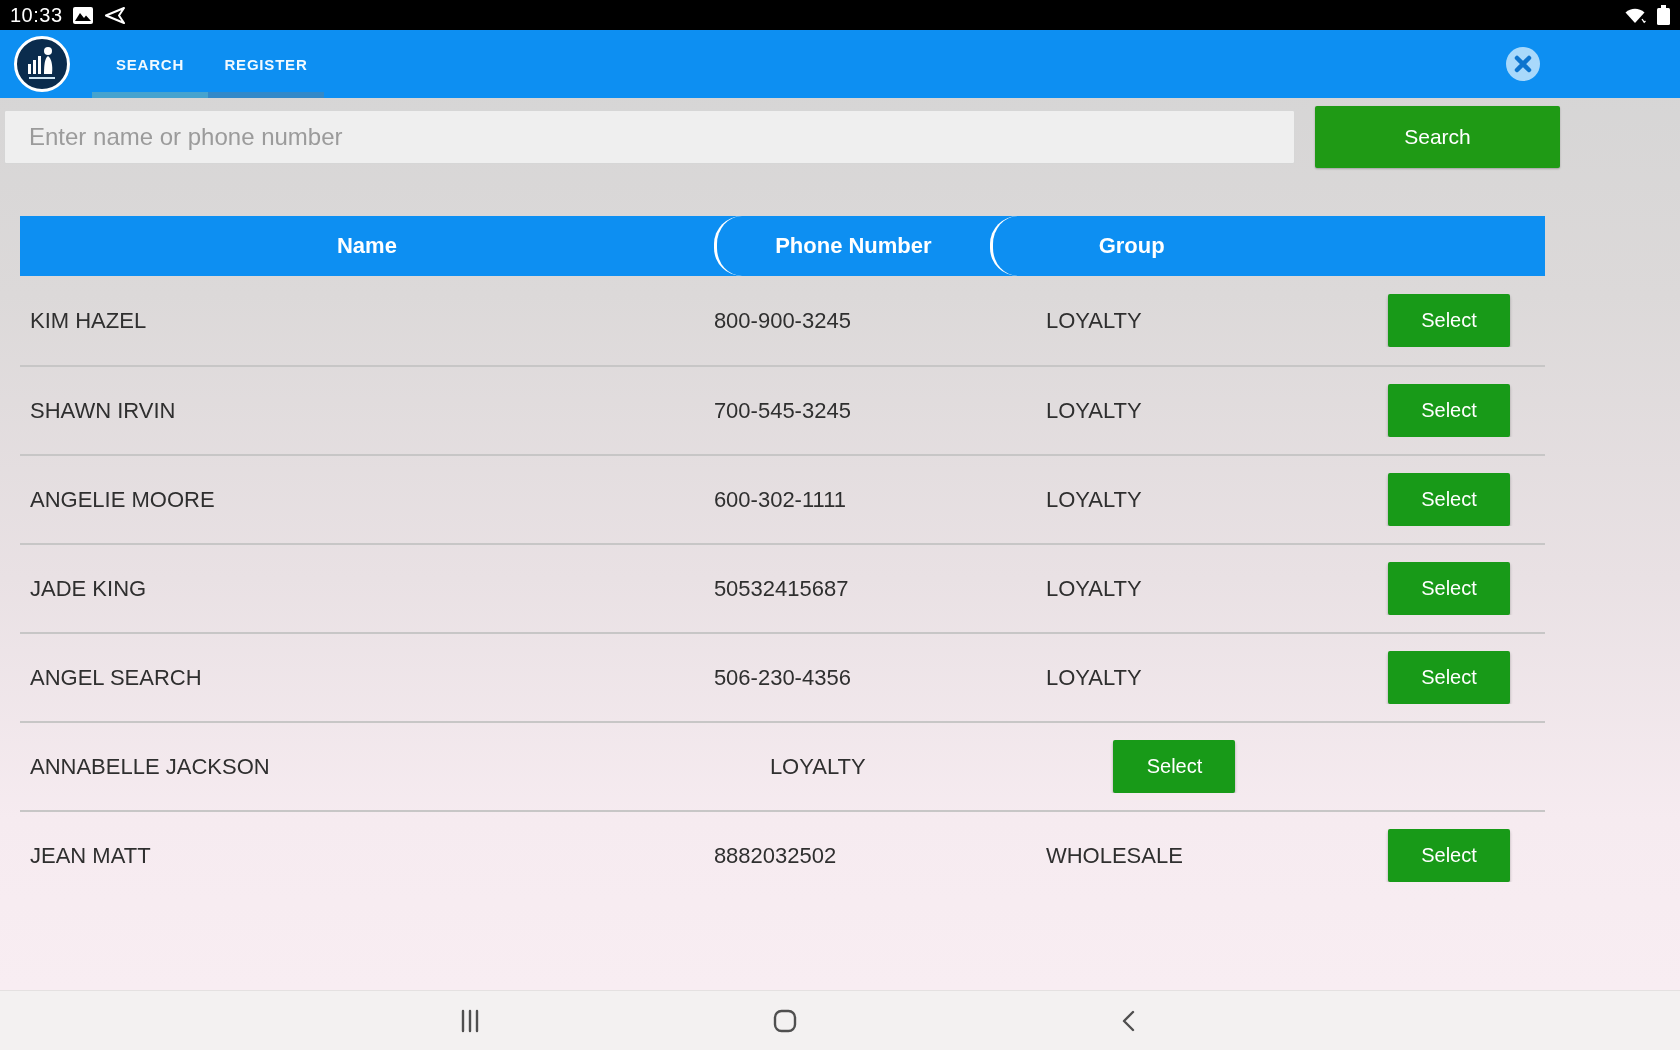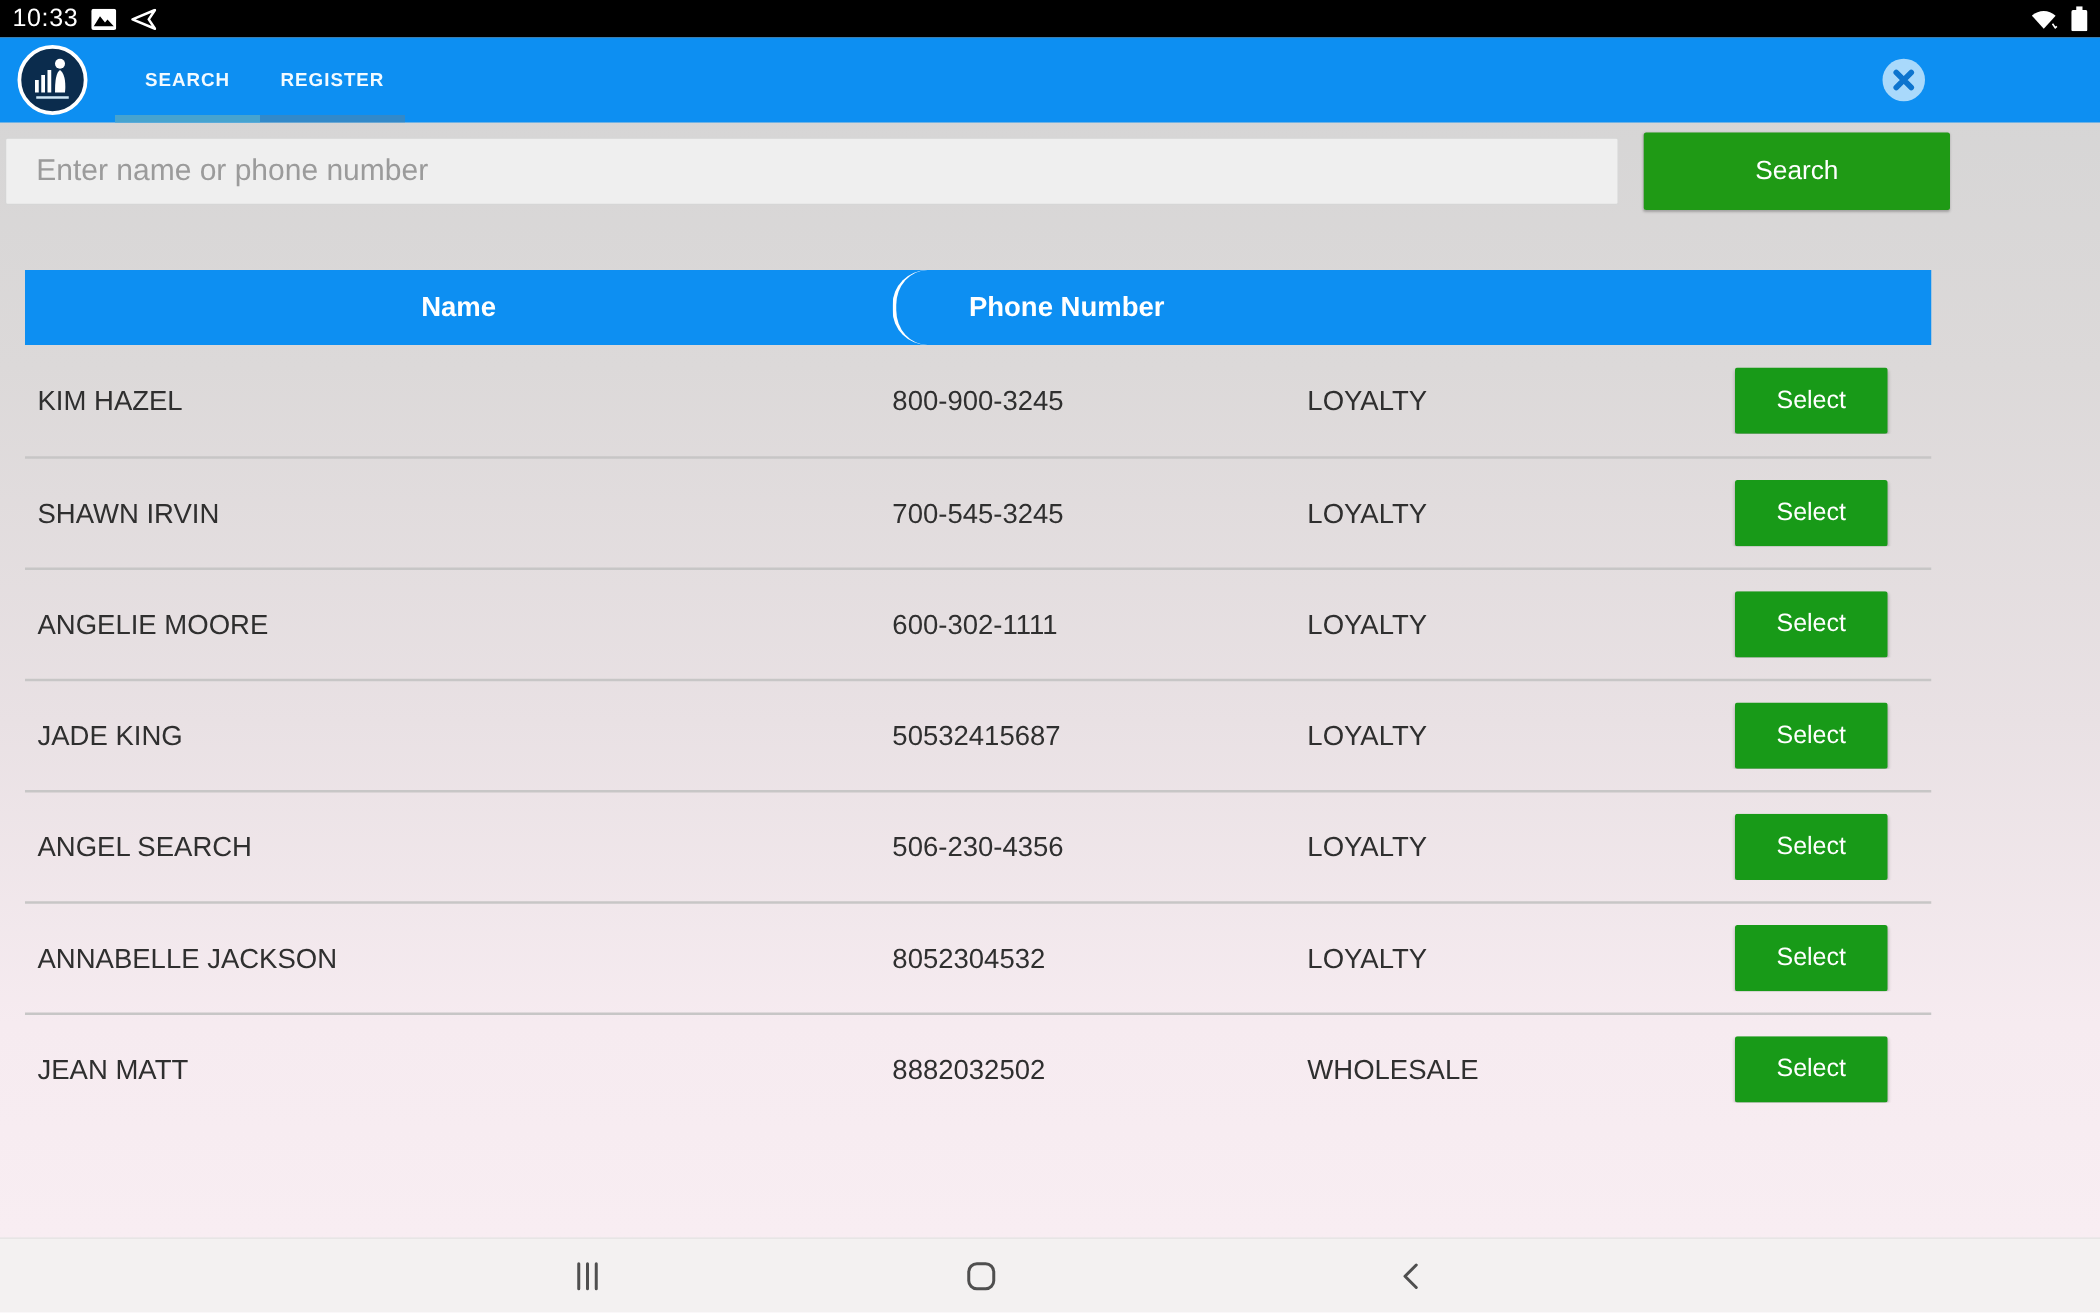--- a/index.html
+++ b/index.html
@@ -178,20 +178,21 @@
 
   <div class="search-row">
     <input class="search-input" type="text" placeholder="Enter name or phone number" style="">
     <button class="search-btn">Search</button>
   </div>
 
   <div class="table">
     <div class="thead">
       <div class="th">Name</div>
       <div class="th">Phone Number</div>
+      <div class="th">Group</div>
     </div>
     <div class="tbody">
   <div class="trow">
     <div class="cell name">KIM HAZEL</div>
     <div class="cell phone">800-900-3245</div>
     <div class="cell group">LOYALTY</div>
     <div class="cell action">
       <button class="select-btn">Select</button>
     </div>
   </div>
@@ -227,21 +228,20 @@
     <div class="cell name">ANGEL SEARCH</div>
     <div class="cell phone">506-230-4356</div>
     <div class="cell group">LOYALTY</div>
     <div class="cell action">
       <button class="select-btn">Select</button>
     </div>
   </div>
 
   <div class="trow">
     <div class="cell name">ANNABELLE JACKSON</div>
-    <div class="cell phone">8052304532</div>
     <div class="cell group">LOYALTY</div>
     <div class="cell action">
       <button class="select-btn">Select</button>
     </div>
   </div>
 
   <div class="trow">
     <div class="cell name">JEAN MATT</div>
     <div class="cell phone">8882032502</div>
     <div class="cell group">WHOLESALE</div>

